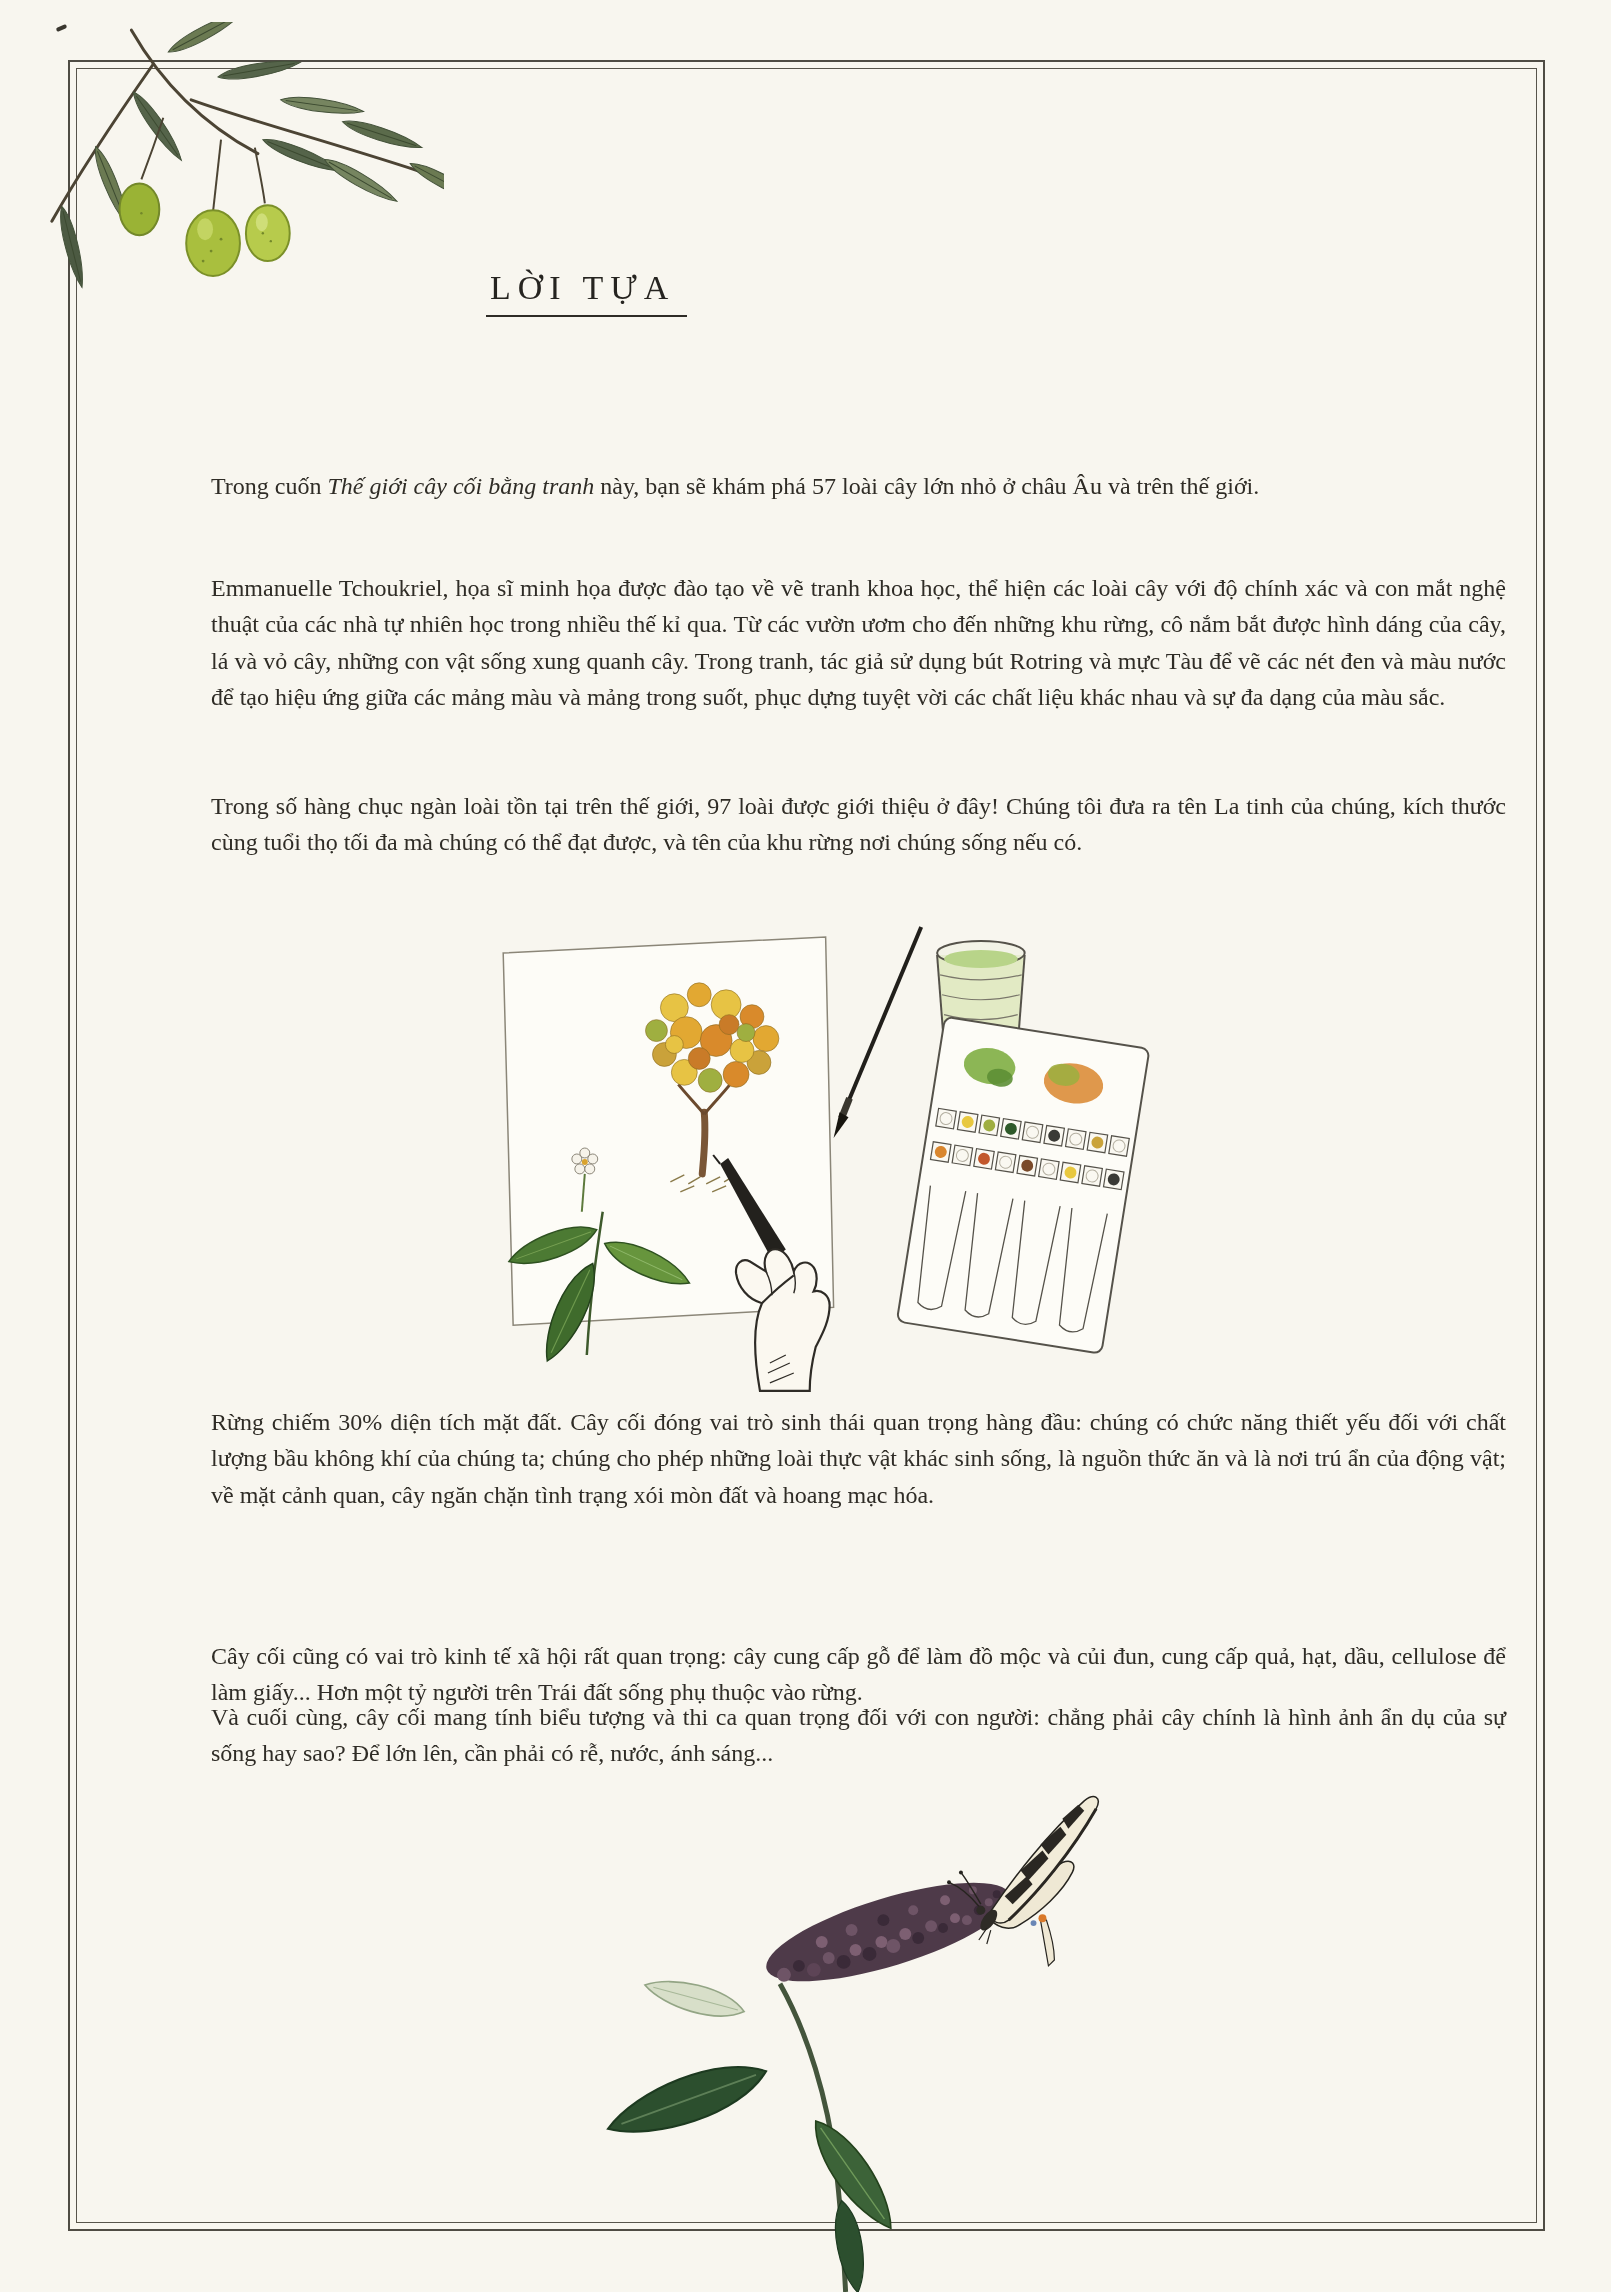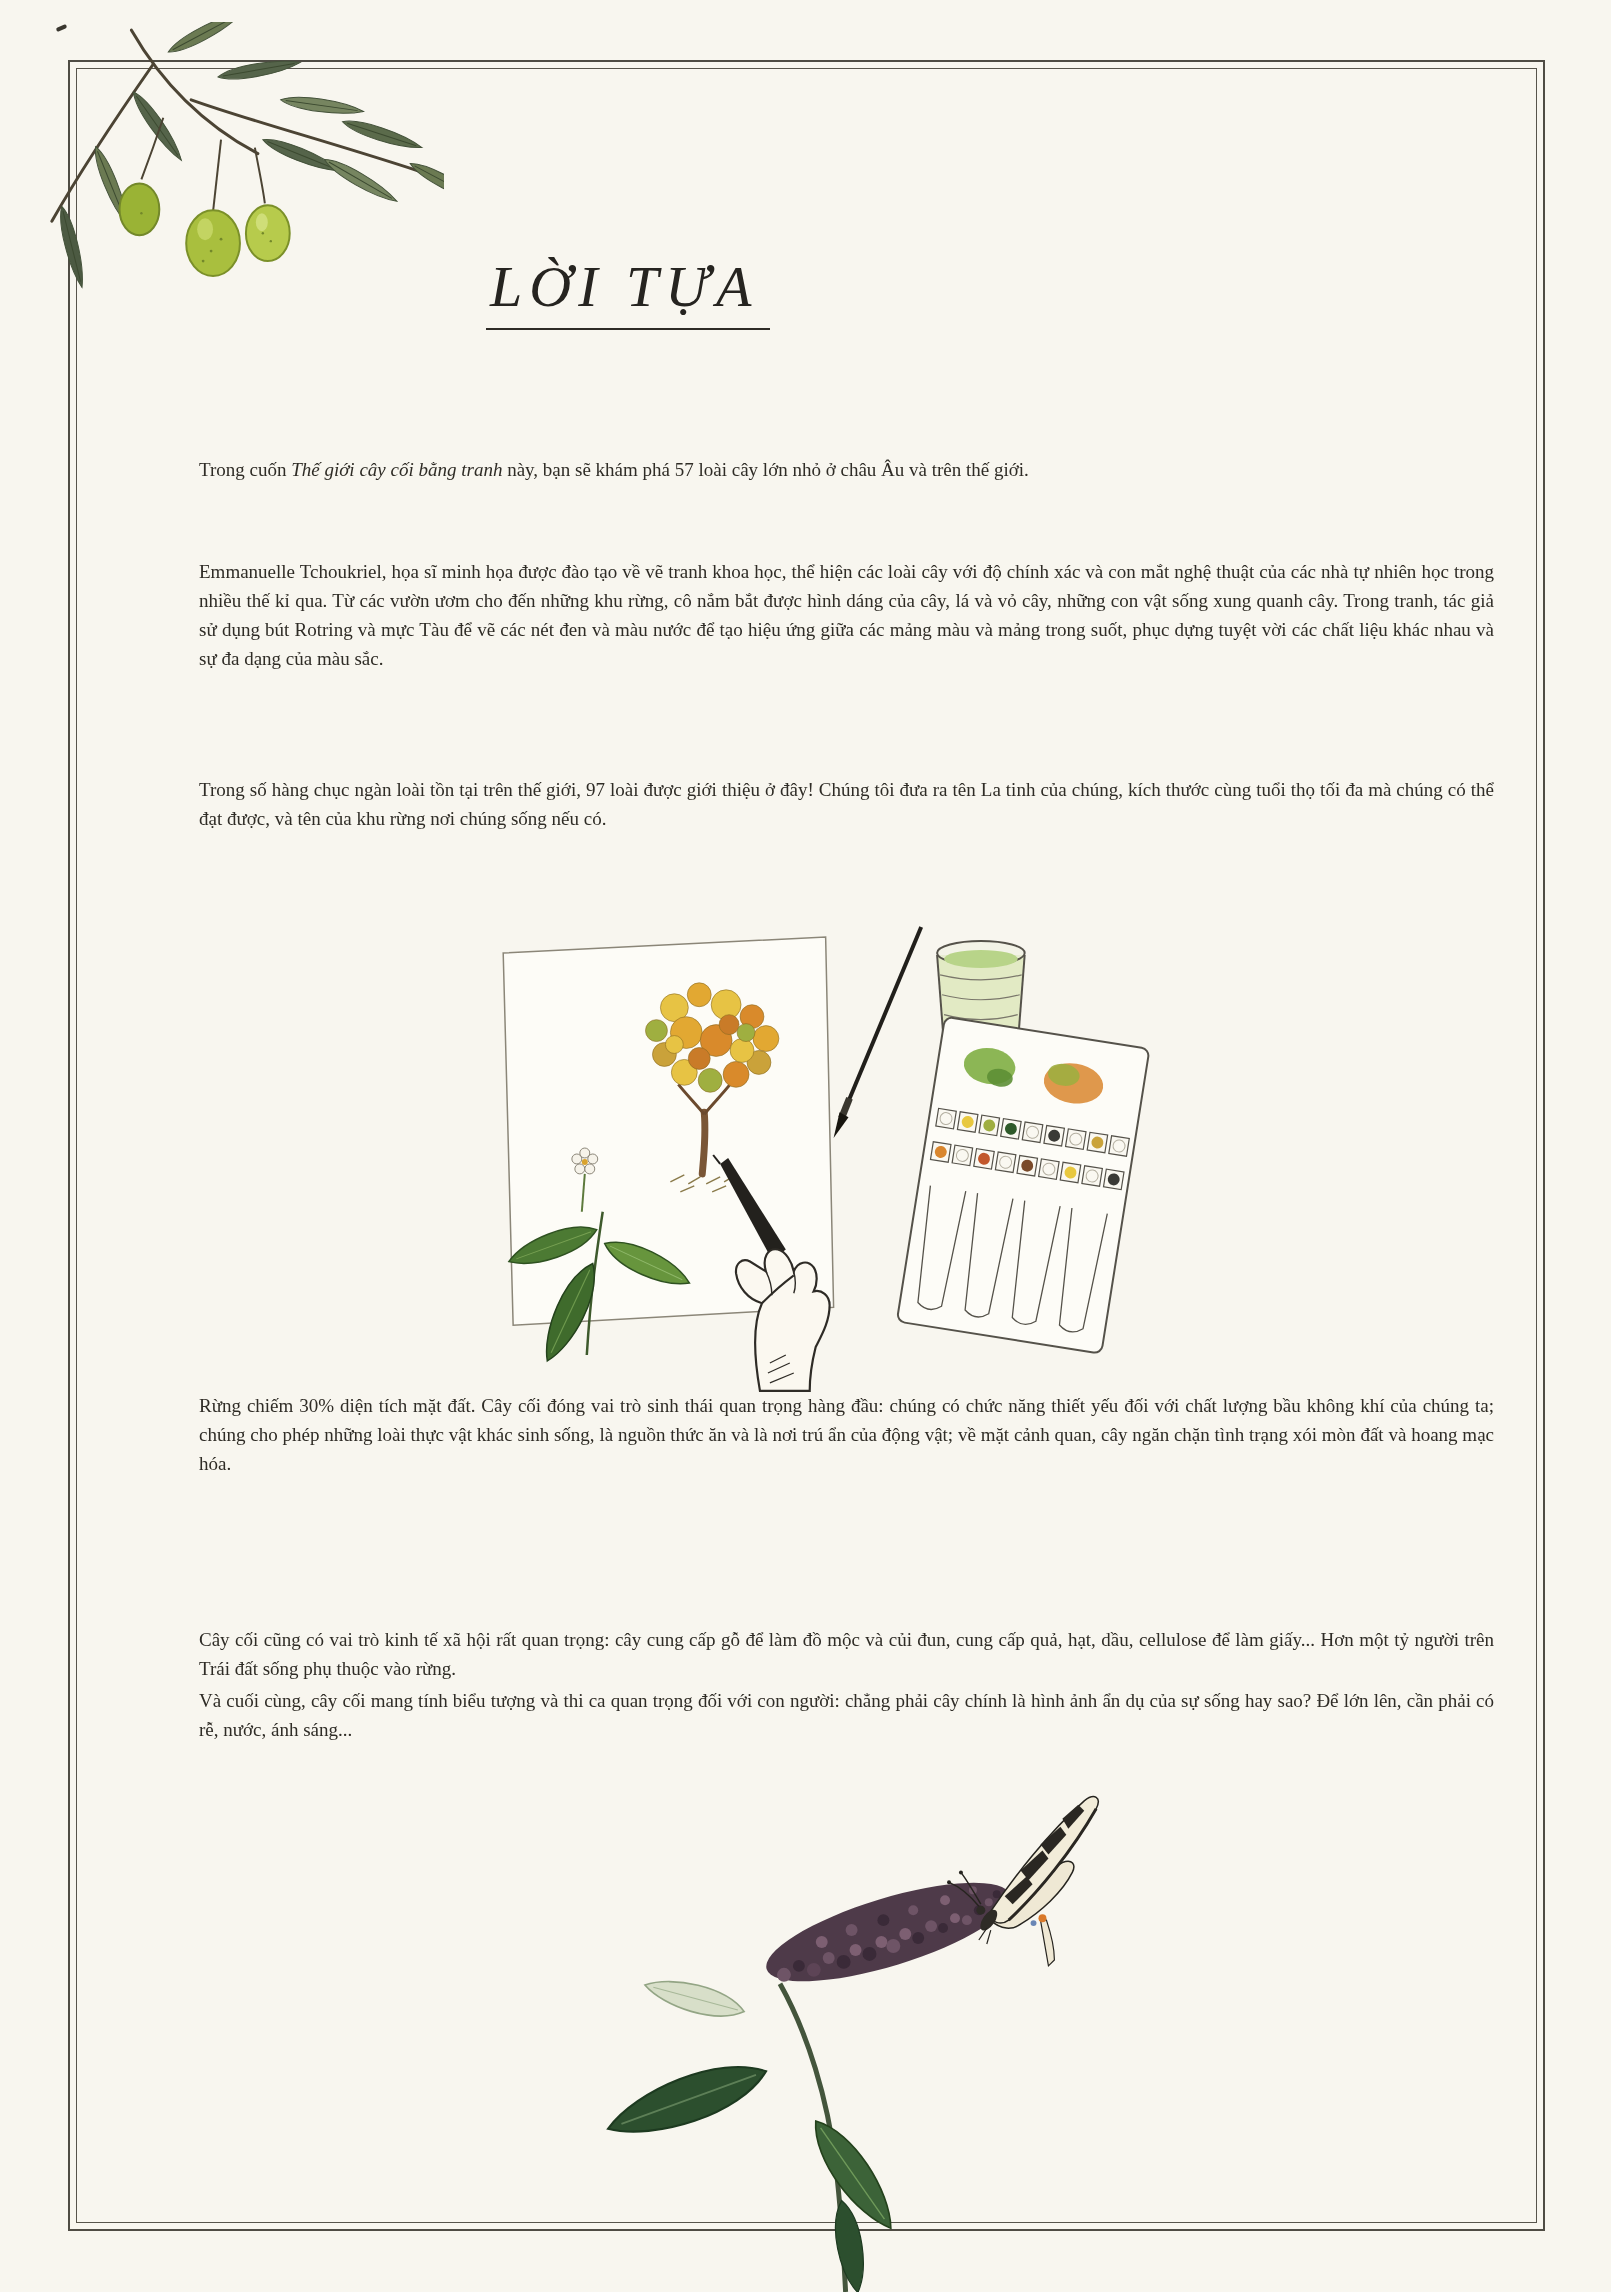--- a/index.html
+++ b/index.html
@@ -7,25 +7,25 @@
     width:1612px;height:2292px;position:relative;overflow:hidden;
     background:#f8f6ef;color:#2e2b26;
     font-family:"Liberation Serif","DejaVu Serif",serif;
   }
   .frame{position:absolute;left:68px;top:60px;width:1477px;height:2171px;
     border:2.5px solid #4f4c44;z-index:1;box-sizing:border-box}
   .frame-inner{position:absolute;left:6px;top:6px;right:6px;bottom:6px;
     border:1.3px solid #57544b}
   .corner-mark{position:absolute;left:56px;top:26px;width:11px;height:4px;
     background:#3a372f;border-radius:2px;transform:rotate(-24deg);z-index:3}
-  .page-title{position:absolute;left:486px;top:253px;z-index:3;
-    font-style:italic;font-size:58px;letter-spacing:7px;
+  .page-title{position:absolute;left:486px;top:269px;z-index:3;
+    font-size:34px;letter-spacing:7px;
     border-bottom:2.5px solid #2e2b26;padding:0 12px 8px 4px;color:#262420}
   .para{position:absolute;left:199px;width:1295px;z-index:3;
-    font-size:19px;line-height:1.52;text-align:justify;margin:0;color:#2f2c26}
+    font-size:24px;line-height:1.52;text-align:justify;margin:12px;color:#2f2c26}
   #p1{top:456px}
   #p2{top:558px}
   #p3{top:776px}
   #p4{top:1392px}
   #p5{top:1626px}
   #p6{top:1687px}
   .booktitle{font-style:italic}
   .illus{position:absolute;z-index:2;line-height:0}
   #olive-illus{left:14px;top:22px;width:430px;height:291px}
   #painting-illus{left:336px;top:913px;width:828px;height:480px}

